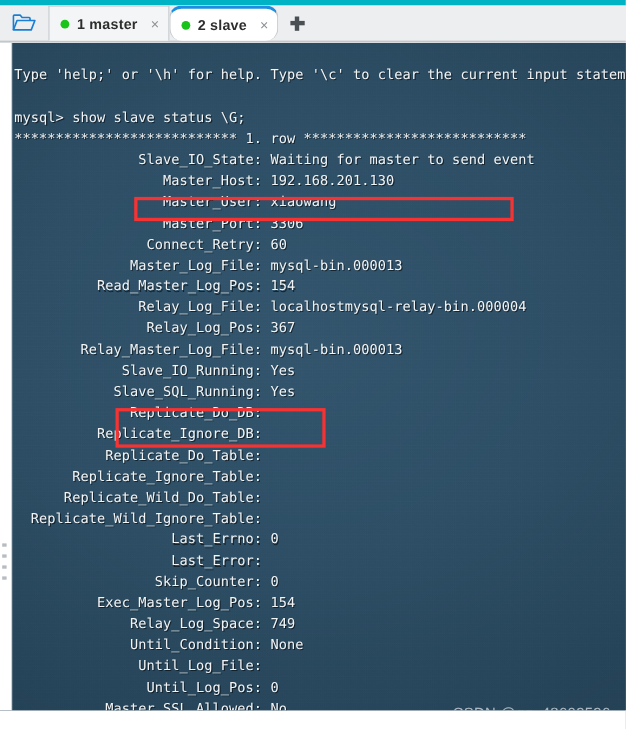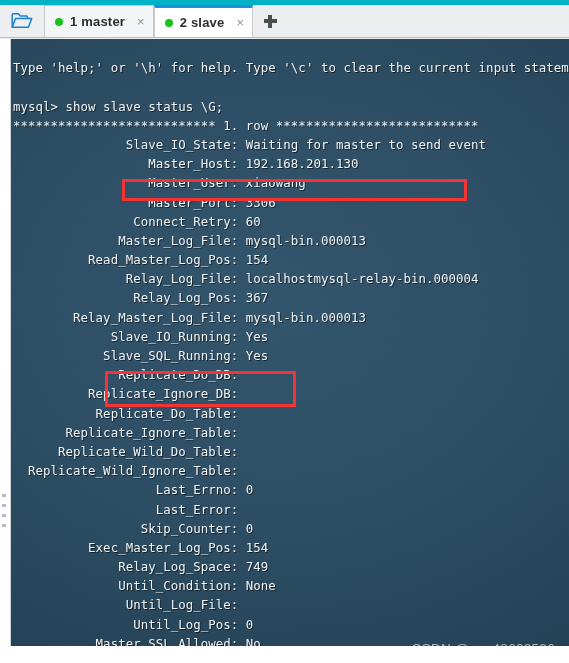--- a/index.html
+++ b/index.html
@@ -61,20 +61,21 @@
     background: #f4f5f6;
     border-left: 1px solid #c6cacd;
     border-right: 1px solid #c6cacd;
     border-top: 1px solid #c6cacd;
     cursor: pointer;
     white-space: nowrap;
   }
   .tab.active {
     background: #ffffff;
     border-top: 3px solid #1e8fe0;
+    border-radius: 11px;
   }
   .tab .dot {
     width: 8px;
     height: 8px;
     border-radius: 50%;
     background: #19c319;
     margin-right: 7px;
     flex: 0 0 auto;
   }
   .tab .tlabel {

